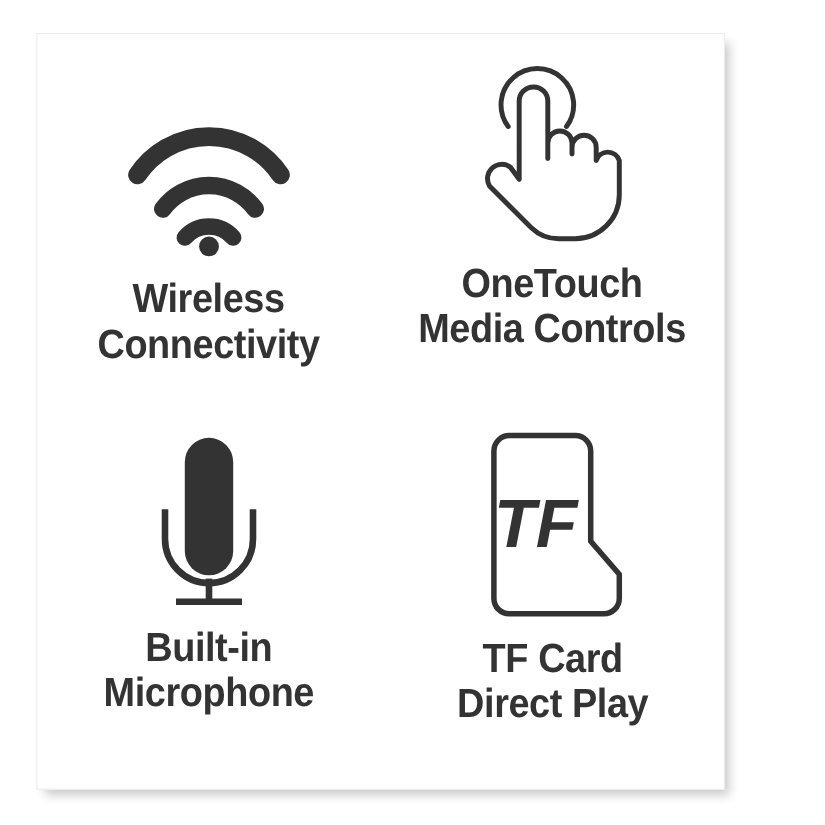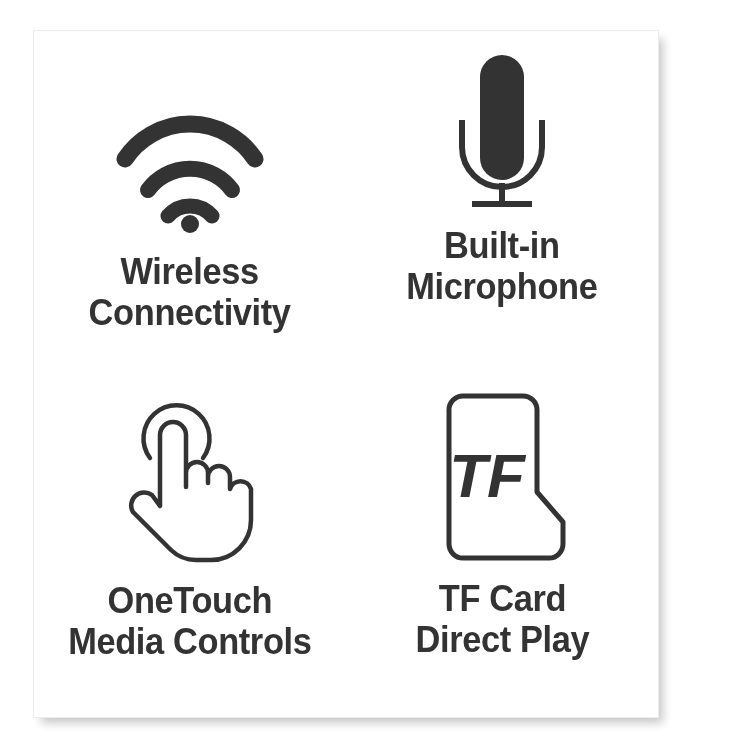--- a/index.html
+++ b/index.html
@@ -91,35 +91,20 @@
           </g>
           <circle cx="75" cy="105" r="9" fill="#333333"></circle>
         </svg>
       </div>
       <div class="caption">
         <span class="line">Wireless</span>
         <span class="line">Connectivity</span>
       </div>
     </div>
 
-    <div class="cell cell-mic">
-      <div class="icon-wrap">
-        <svg width="110" height="162" viewBox="0 0 110 162">
-          <rect x="33" y="4" width="44" height="125" rx="22" ry="22" fill="#333333"></rect>
-          <path d="M15 72 L15 96 A 40 40 0 0 0 95 96 L95 72" fill="none" stroke="#333333" stroke-width="6" stroke-linecap="square"></path>
-          <line x1="55" y1="132" x2="55" y2="152" stroke="#333333" stroke-width="6"></line>
-          <line x1="25" y1="153" x2="85" y2="153" stroke="#333333" stroke-width="6"></line>
-        </svg>
-      </div>
-      <div class="caption">
-        <span class="line">Built-in</span>
-        <span class="line">Microphone</span>
-      </div>
-    </div>
-
     <div class="cell cell-touch">
       <div class="icon-wrap">
         <svg width="140" height="168" viewBox="0 0 140 168">
           <g fill="none" stroke="#333333" stroke-width="4.5" stroke-linecap="round" stroke-linejoin="round">
 
             <path d="M30 64 A 33 33 0 1 1 83 64"></path>
 
             <path d="M40 112
                      L40 41
                      a 13 13 0 0 1 26 0
@@ -140,20 +125,35 @@
                      L40 112 Z"></path>
           </g>
         </svg>
       </div>
       <div class="caption">
         <span class="line">OneTouch</span>
         <span class="line">Media Controls</span>
       </div>
     </div>
 
+    <div class="cell cell-mic">
+      <div class="icon-wrap">
+        <svg width="110" height="162" viewBox="0 0 110 162">
+          <rect x="33" y="4" width="44" height="125" rx="22" ry="22" fill="#333333"></rect>
+          <path d="M15 72 L15 96 A 40 40 0 0 0 95 96 L95 72" fill="none" stroke="#333333" stroke-width="6" stroke-linecap="square"></path>
+          <line x1="55" y1="132" x2="55" y2="152" stroke="#333333" stroke-width="6"></line>
+          <line x1="25" y1="153" x2="85" y2="153" stroke="#333333" stroke-width="6"></line>
+        </svg>
+      </div>
+      <div class="caption">
+        <span class="line">Built-in</span>
+        <span class="line">Microphone</span>
+      </div>
+    </div>
+
     <div class="cell cell-tf">
       <div class="icon-wrap">
         <svg width="134" height="166" viewBox="0 0 134 166">
           <path d="M14 16
                    a 14 14 0 0 1 14 -14
                    L88 2
                    a 14 14 0 0 1 14 14
                    L102 98
                    L128 128
                    L128 150

